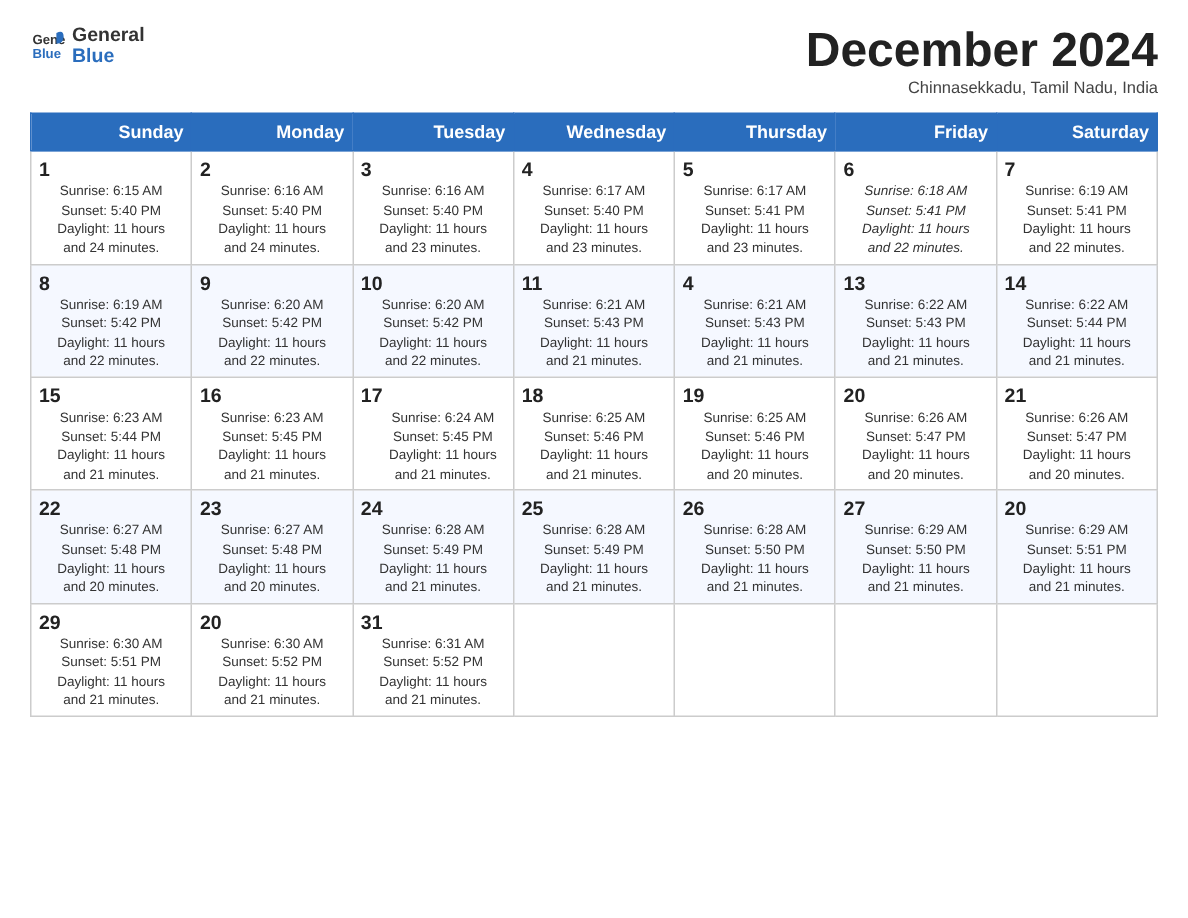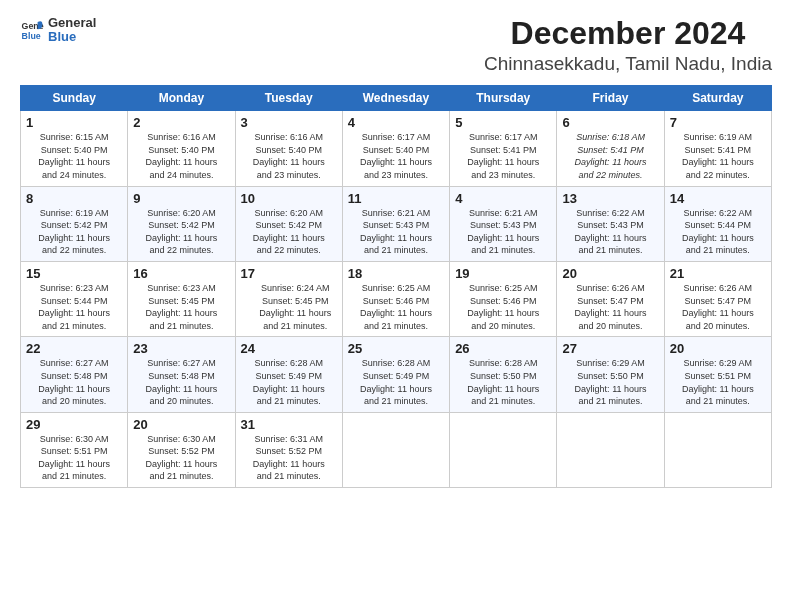--- a/index.html
+++ b/index.html
@@ -25,44 +25,44 @@
     .logo {
       display: flex;
       align-items: center;
       gap: 4px;
     }
     .logo-icon {
       width: 24px;
       height: 24px;
     }
     .title-area {
-      text-align: center;
+      text-align: right;
     }
     .month-title {
       font-size: 32px;
       font-weight: bold;
       color: #222;
       line-height: 1.1;
     }
     .location-title {
-      font-size: 19px;
+      font-size: 11px;
       color: #444;
       margin-top: 2px;
     }
     .calendar-table {
       width: 100%;
       border-collapse: collapse;
       table-layout: fixed;
     }
     .calendar-table thead tr th {
       background-color: #2a6dbd;
       color: #fff;
       font-size: 12px;
       font-weight: bold;
-      text-align: center;
+      text-align: right;
       padding: 5px 5px;
       border: 1px solid #2a6dbd;
     }
     .calendar-table tbody tr td {
       vertical-align: top;
       border: 1px solid #ccc;
       padding: 4px 5px;
       font-size: 9.5px;
       color: #333;
       background: #fff;

